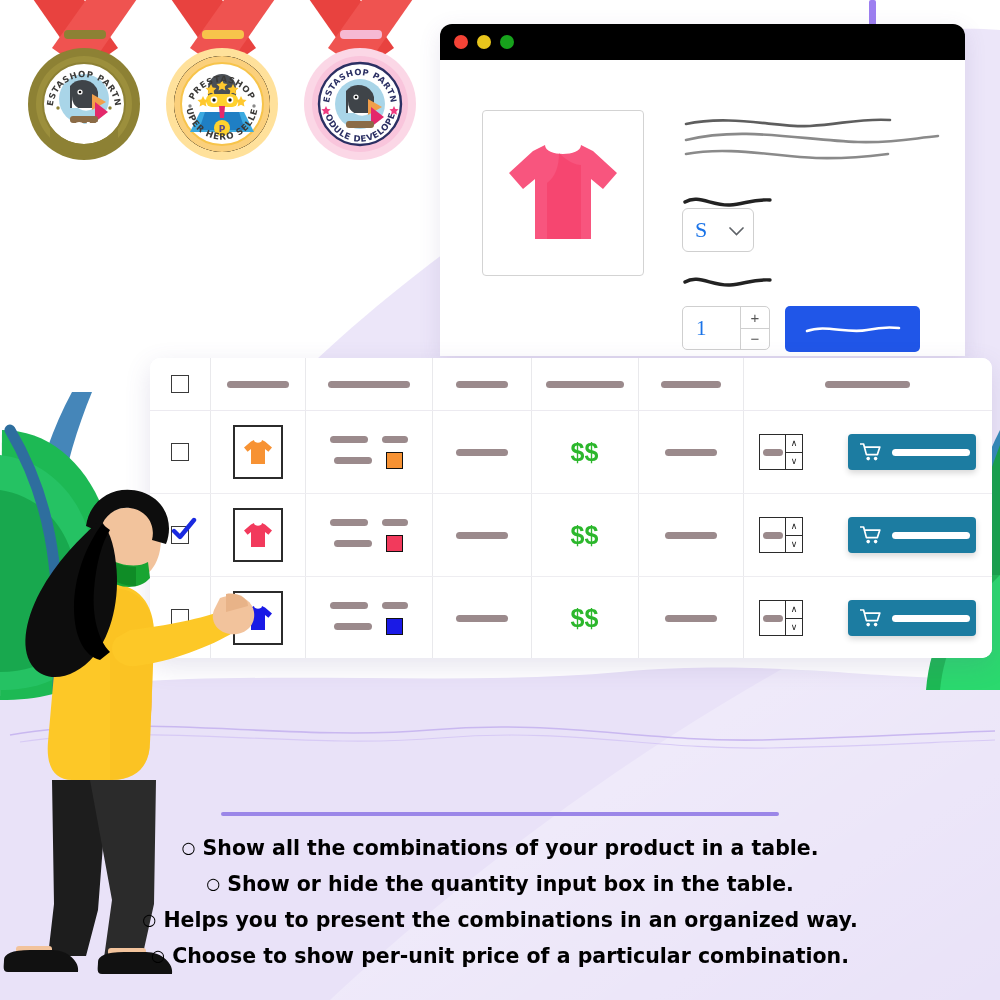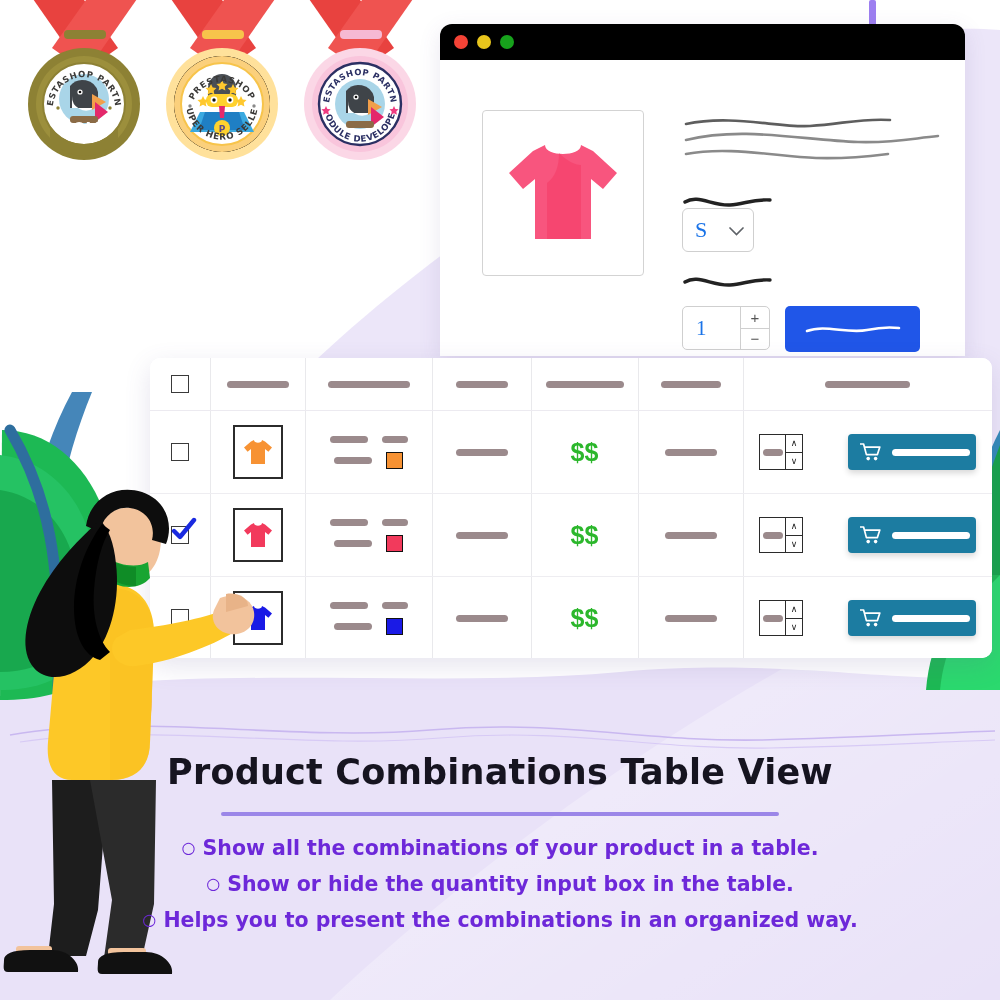--- a/index.html
+++ b/index.html
@@ -114,21 +114,21 @@
   .headline{
     position:absolute;left:0;top:752px;width:1000px;text-align:center;
     font-size:35px;font-weight:bold;color:#161420;letter-spacing:.2px;
     font-family:"DejaVu Sans", sans-serif;
   }
   .hr-accent{
     position:absolute;left:221px;top:812px;width:558px;height:4px;background:#9b86e8;border-radius:2px;
   }
   .bullets{position:absolute;left:0;top:830px;width:1000px;text-align:center;}
   .bullets div{
-    font-size:20.5px;font-weight:bold;color:#6d28d9;line-height:35px;
+    font-size:20.5px;font-weight:bold;color:#000000;line-height:35px;
     font-family:"DejaVu Sans", sans-serif;
   }
   .bullets .bmark{font-weight:normal;font-size:16px;vertical-align:2px;}
 </style>
 </head>
 <body>
 
 <div id="stage">
 
   <svg class="bg-svg" viewBox="0 0 1000 1000">
@@ -564,21 +564,21 @@
     <path d="M118,78 C126,84 136,87 146,87 L146,106 C132,106 122,100 118,96 Z" fill="#0f8c26"></path>
 
     <path d="M96,46 C100,18 126,4 152,12 C176,20 184,44 176,64 L162,60 C166,44 156,30 140,28
              C124,26 112,38 110,52 Z" fill="#0d0d0d"></path>
     <path d="M110,40 C90,58 66,82 50,112 C34,142 30,172 44,188 C58,204 86,198 104,176
              C122,154 130,118 126,84 C124,62 118,48 110,40 Z" fill="#0d0d0d"></path>
     <path d="M112,44 C96,66 84,96 84,128 C84,156 94,176 110,180 L120,172 C108,160 102,136 104,110
              C106,84 112,62 120,50 Z" fill="#000"></path>
   </svg>
 
-  <div class="headline">Product Combinations Table View</div>
   <div class="hr-accent"></div>
   <div class="bullets" id="bullets">
       <div><span class="bmark">○</span> <span>Show all the combinations of your product in a table.</span></div>
       <div><span class="bmark">○</span> <span>Show or hide the quantity input box in the table.</span></div>
       <div><span class="bmark">○</span> <span>Helps you to present the combinations in an organized way.</span></div>
+      <div><span class="bmark">○</span> <span>Choose to show per-unit price of a particular combination.</span></div>
     </div>
 
 </div>
 
 </body></html>

